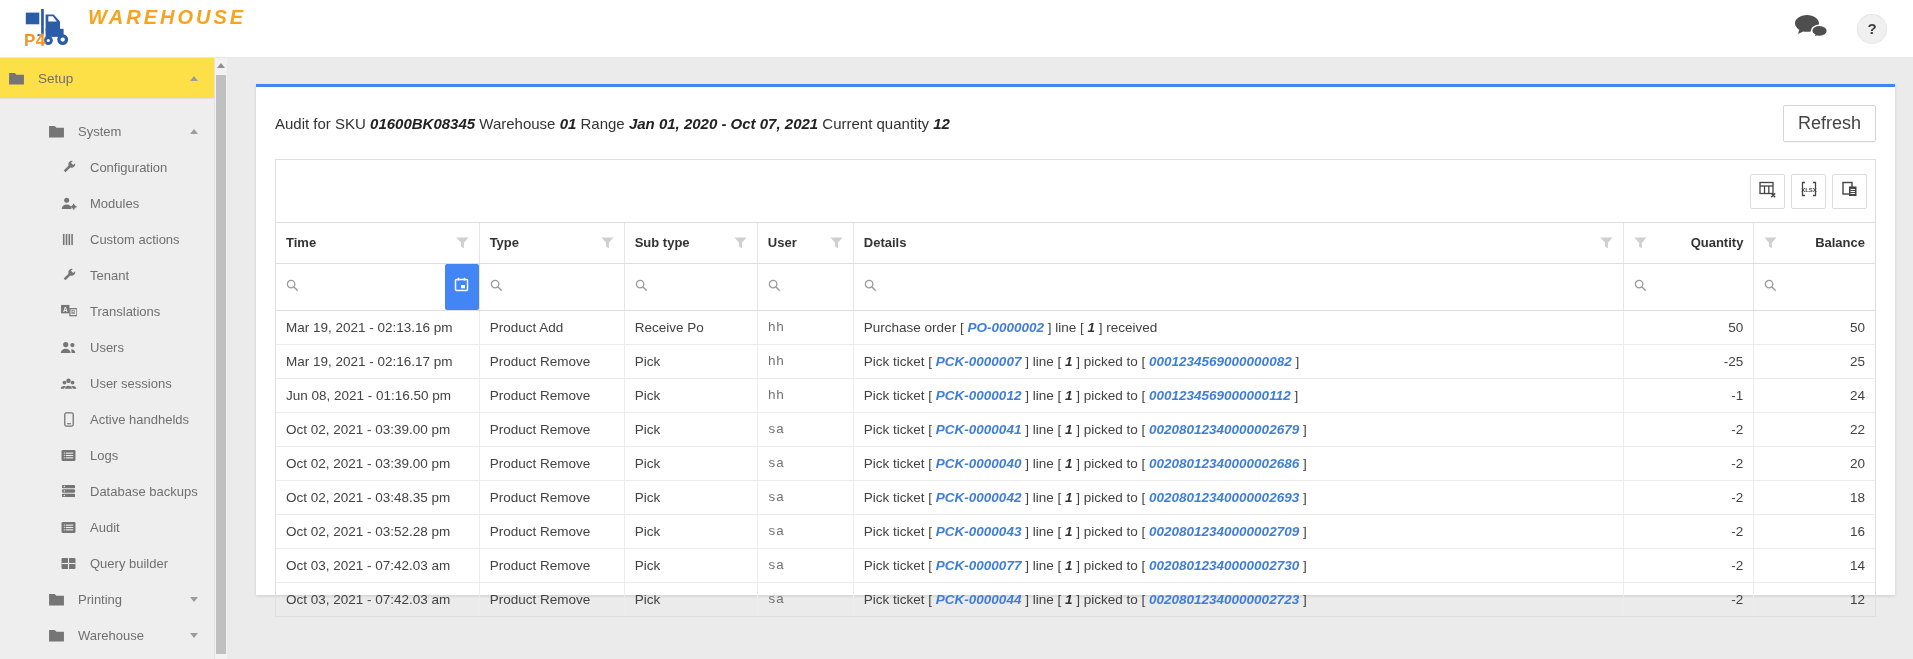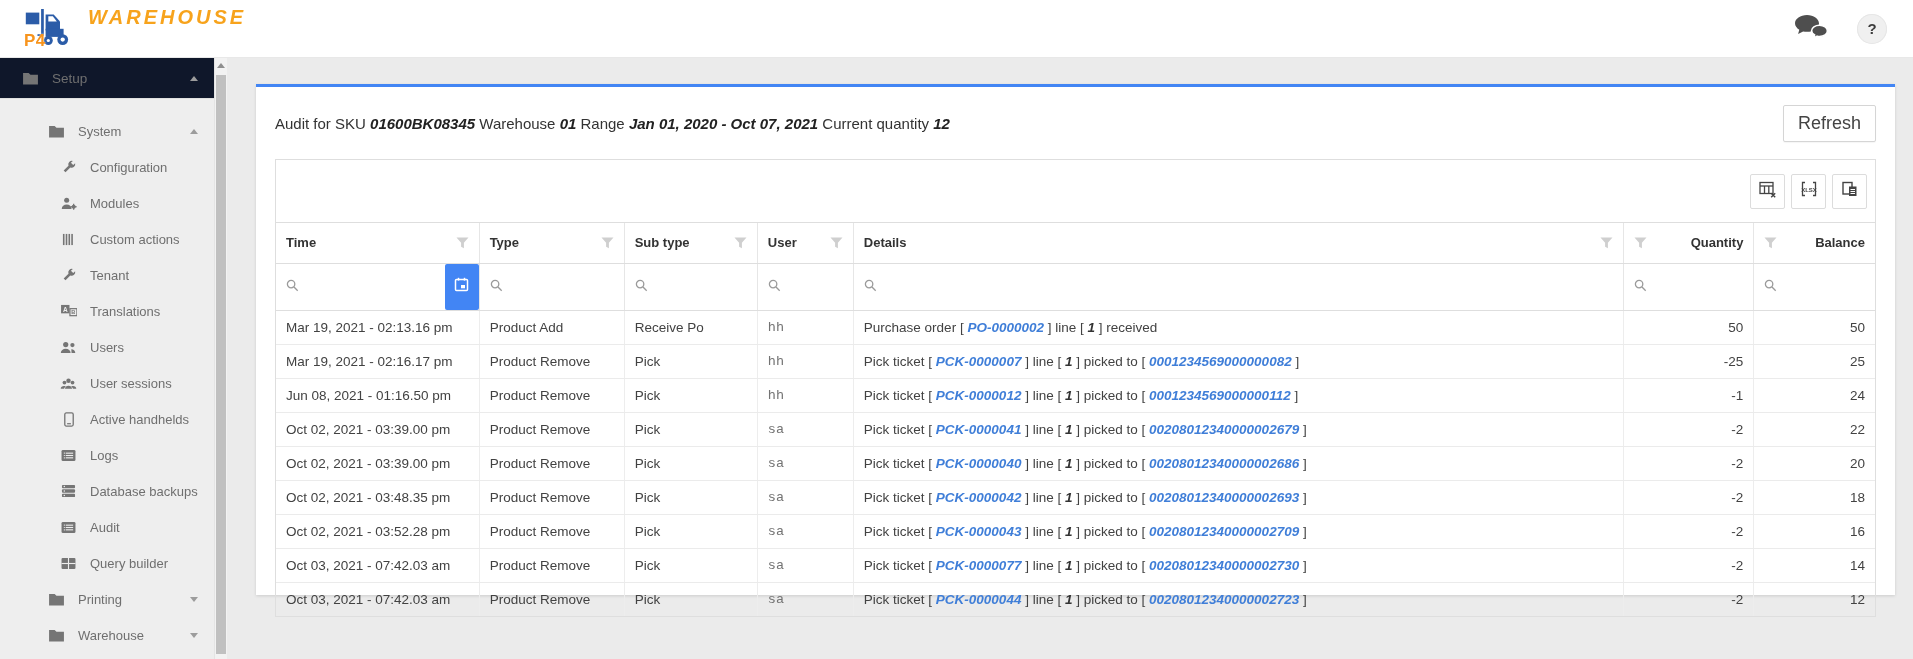--- a/index.html
+++ b/index.html
@@ -16,21 +16,21 @@
   .help-btn { width:30px; height:30px; border-radius:50%; background:#f0f0f0; color:#3c3c3c; display:flex; align-items:center; justify-content:center; font-size:15px; font-weight:bold; margin-left:26px; cursor:pointer; box-shadow:0 0 0 1px #e6e6e6 inset; }
 
   
   .content { display:flex; height:601px; }
 
   
   .sidebar { width:214px; background:#eeeeee; color:#6f6f6f; overflow:hidden; flex:none; }
   .sb-item { display:flex; align-items:center; height:36px; font-size:13px; cursor:pointer; padding-right:16px; }
   .sb-item .lbl { margin-left:13px; white-space:nowrap; }
   .sb-item .sb-ic { width:17px; display:flex; justify-content:center; flex:none; }
-  .sb-item.lvl0 { height:41px; background:#0f172a; border-bottom:1px solid #e0e0e0; padding-left:22px; font-size:13.5px; }
+  .sb-item.lvl0 { height:41px; background:#fde047; border-bottom:1px solid #e0e0e0; padding-left:8px; font-size:13.5px; }
   .sb-group { padding-top:14px; }
   .sb-item.lvl1 { padding-left:48px; font-size:13px; }
   .sb-item.lvl2 { padding-left:60px; }
   .sb-arrow { margin-left:auto; }
   .arr-up { width:0; height:0; border-left:4px solid transparent; border-right:4px solid transparent; border-bottom:5px solid #9c9c9c; }
   .arr-down { width:0; height:0; border-left:4px solid transparent; border-right:4px solid transparent; border-top:5px solid #9c9c9c; }
 
   
   .vscroll { width:13px; background:#f2f2f2; border-left:1px solid #e4e4e4; position:relative; flex:none; }
   .vscroll .up { position:absolute; top:5px; left:2px; width:0; height:0; border-left:4px solid transparent; border-right:4px solid transparent; border-bottom:5px solid #8f8f8f; }

